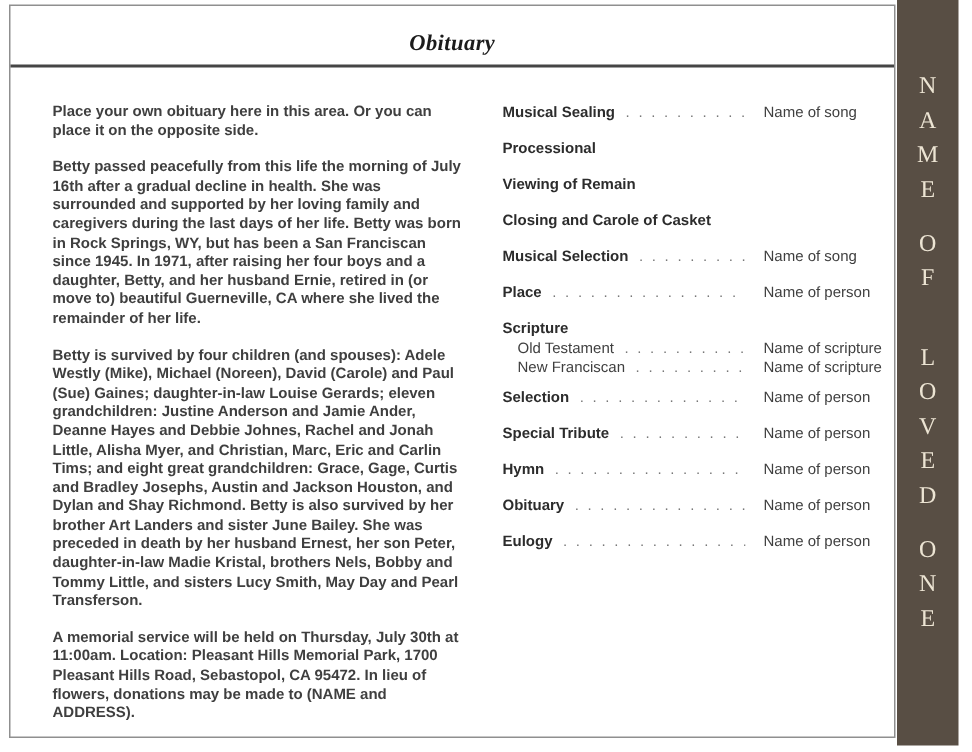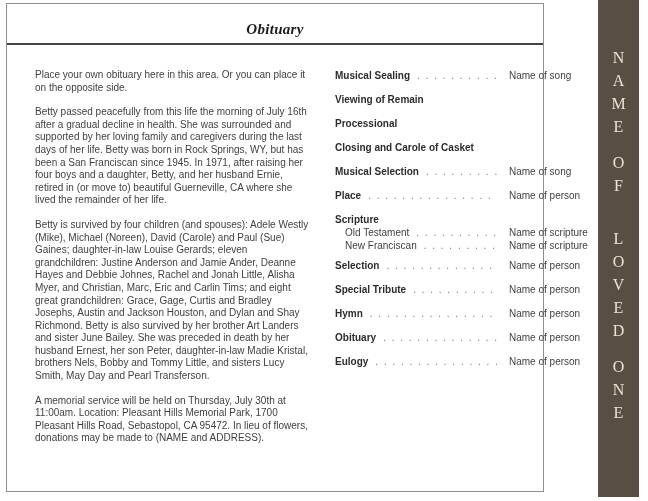--- a/index.html
+++ b/index.html
@@ -1,36 +1,36 @@
 <!DOCTYPE html>
 <html><head>
 <meta charset="utf-8">
 <style>
   html, body { margin: 0; padding: 0; background: #ffffff; }
   .canvas {
     position: relative; width: 648px; height: 501px; background: #ffffff;
     font-family: "Liberation Sans", sans-serif; overflow: hidden;
   }
   .page-frame {
-    position: absolute; left: 6px; top: 3px; width: 538px; height: 489px;
+    position: absolute; left: 6px; top: 3px; width: 591px; height: 489px;
     border: 1px solid #8f8f8f; box-sizing: border-box; background: #ffffff;
   }
   .header-band {
     position: relative; height: 39px; border-bottom: 2px solid #454545;
     display: flex;
   }
   .header-cell { flex: 1 1 50%; display: flex; align-items: flex-end; justify-content: center; padding-bottom: 5px; }
   .col-title {
     font-family: "Liberation Serif", serif; font-style: italic; font-weight: bold;
     font-size: 15px; color: #1b1b1b; letter-spacing: 0.3px;
   }
   .content-area { position: absolute; top: 41px; left: 0; right: 0; bottom: 0; }
   .obituary-col {
     position: absolute; left: 28px; top: 24px; width: 274px;
-    font-size: 10px; line-height: 12.6px; color: #3f3f3f; text-align: left;
+    font-size: 10px; line-height: 12.6px; color: #3f3f3f; text-align: left; font-weight: bold;
   }
   .ob-p { margin: 0 0 12px 0; }
   .service-col {
     position: absolute; left: 328px; top: 25px; width: 262px;
     font-size: 10px; color: #3f3f3f;
   }
   .os-row { display: flex; align-items: baseline; margin-bottom: 13px; line-height: 11px; }
   .os-row.tight { margin-bottom: 2px; }
   .os-row.endgroup { margin-bottom: 9px; }
   .os-row.indent { padding-left: 10px; }
@@ -73,24 +73,24 @@
           <p class="ob-p">Betty is survived by four children (and spouses): Adele Westly (Mike), Michael (Noreen), David (Carole) and Paul (Sue) Gaines;  daughter-in-law Louise Gerards;  eleven grandchildren: Justine Anderson and Jamie Ander, Deanne Hayes and Debbie Johnes, Rachel and Jonah Little, Alisha Myer, and Christian, Marc, Eric and Carlin Tims;  and eight great grandchildren: Grace, Gage, Curtis and Bradley Josephs, Austin and Jackson Houston, and Dylan and Shay Richmond.  Betty is also survived by her brother Art Landers and sister June Bailey.  She was preceded in death by her husband Ernest, her son Peter, daughter-in-law Madie Kristal, brothers Nels, Bobby and Tommy Little, and sisters Lucy Smith, May Day and Pearl Transferson.</p>
           <p class="ob-p">A memorial service will be held on Thursday, July 30th at 11:00am.  Location:  Pleasant Hills Memorial Park, 1700 Pleasant Hills Road, Sebastopol, CA 95472.  In lieu of flowers, donations may be made to (NAME and ADDRESS).</p>
         </div>
       <div class="service-col">
           <div class="os-row">
             <span class="os-label b">Musical Sealing</span>
             <span class="leader"></span>
             <span class="os-value">Name of song</span>
           </div>
           <div class="os-row">
-            <span class="os-label b">Viewing of Remain</span>
+            <span class="os-label b">Processional</span>
           </div>
           <div class="os-row">
-            <span class="os-label b">Processional</span>
+            <span class="os-label b">Viewing of Remain</span>
           </div>
           <div class="os-row">
             <span class="os-label b">Closing and Carole of Casket</span>
           </div>
           <div class="os-row">
             <span class="os-label b">Musical Selection</span>
             <span class="leader"></span>
             <span class="os-value">Name of song</span>
           </div>
           <div class="os-row">

